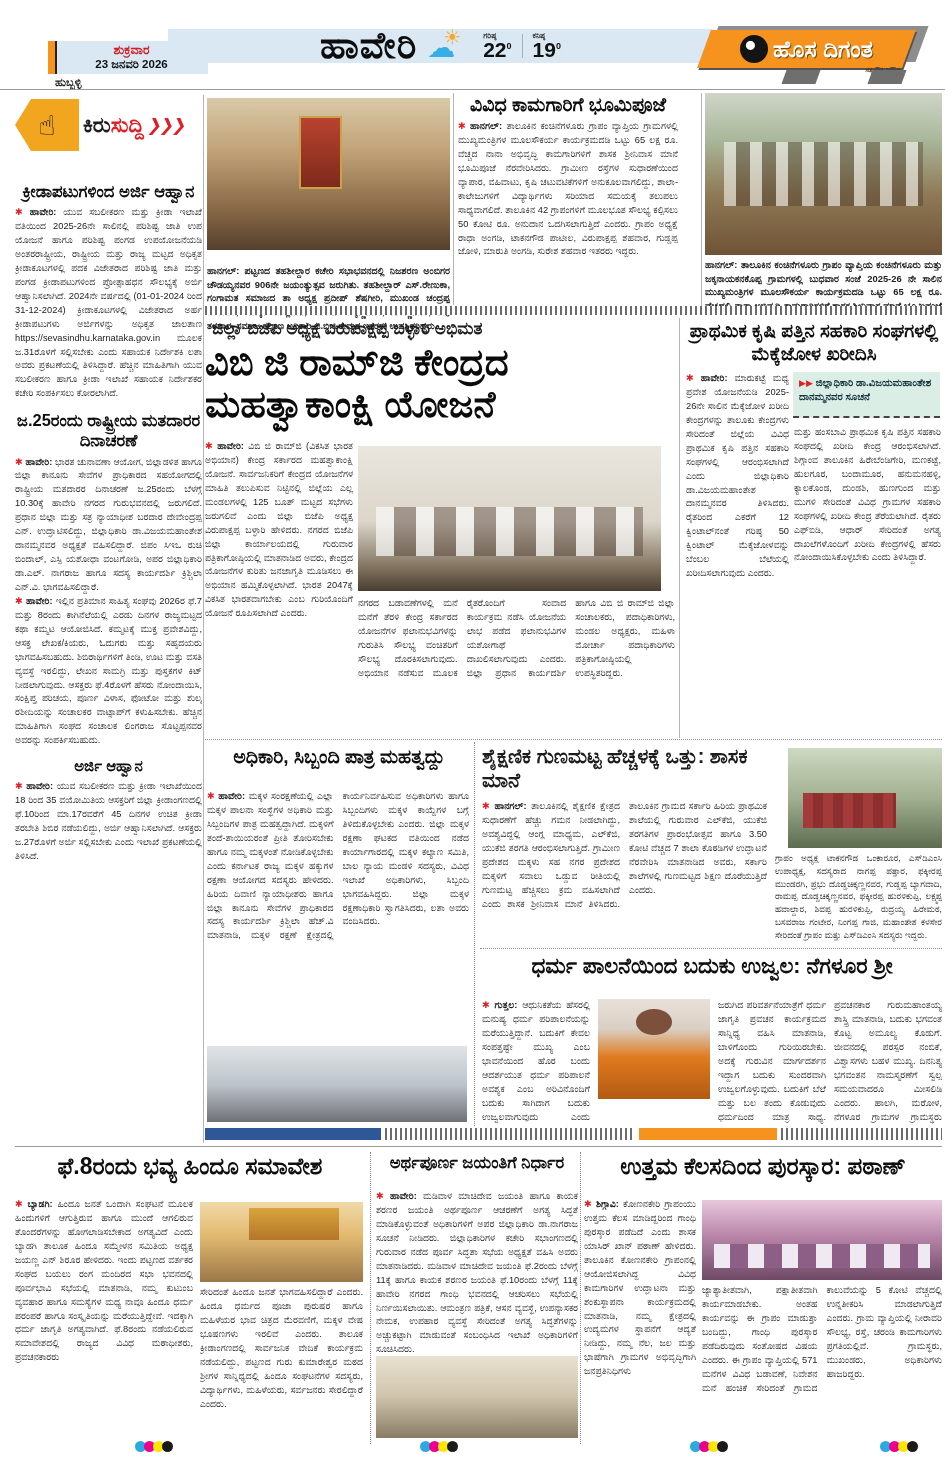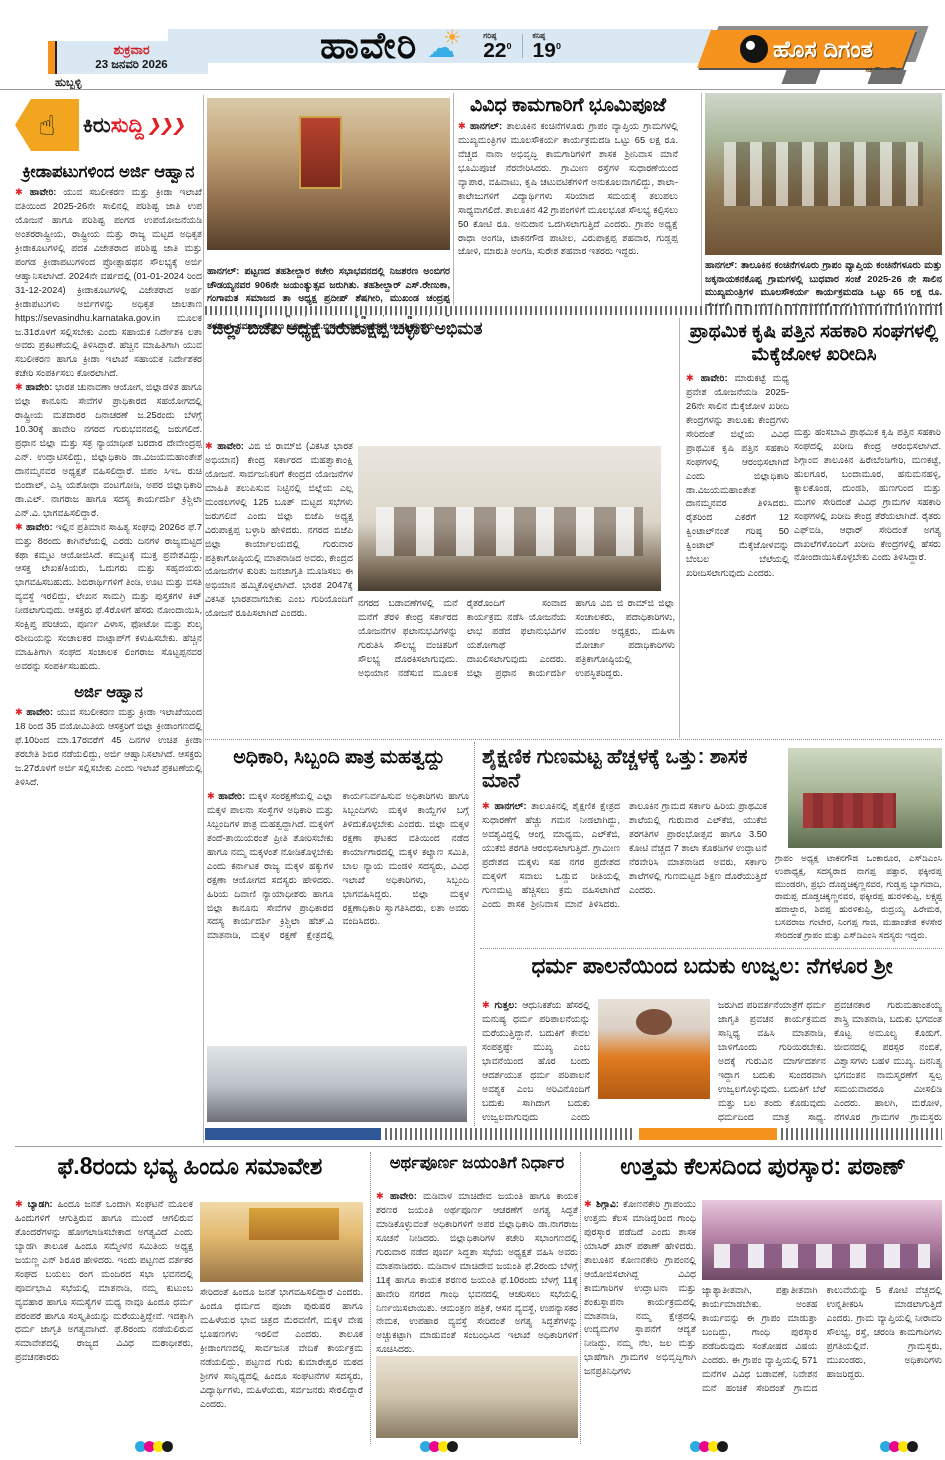--- a/index.html
+++ b/index.html
@@ -50,21 +50,21 @@
   .hatch{background:repeating-linear-gradient(90deg,#6b6b6b 0 2px,#ffffff 2px 5px);}
   .bar-navy{background:#2d5796;}
   .bar-orange{background:#f6921e;}
   
   .kiru{left:15px;top:97px;width:187px;height:56px;display:flex;align-items:center;gap:4px;}
   .kiru-hex{width:64px;height:52px;background:#f2a51e;clip-path:polygon(25% 0,100% 0,100% 100%,25% 100%,0 50%);
             display:flex;align-items:center;justify-content:center;font-size:28px;color:#141414;}
   .kiru-word{font-size:21px;font-weight:700;}
   .kiru-word .red{color:#e31f26;}
   .kiru-chev{color:#e31f26;font-size:17px;font-weight:700;letter-spacing:-2px;transform:skewX(-12deg);}
-  .leftcol{left:15px;top:152px;width:187px;height:988px;overflow:hidden;}
+  .leftcol{left:15px;top:172px;width:187px;height:988px;overflow:hidden;}
   .leftcol .khead{font-size:16.5px;margin:9px 0 5px;}
   .leftcol .khead.small{font-size:15px;}
   
   .photo{position:absolute;overflow:hidden;}
   .p-hall{background:linear-gradient(180deg,#d9c9a8 0%,#c1a277 35%,#8a6a48 72%,#55402c 100%);}
   .p-hall::after{content:"";position:absolute;left:38%;top:12%;width:16%;height:45%;background:linear-gradient(180deg,#b8432f,#7e2a1c);border:2px solid #caa24a;}
   .p-field{background:linear-gradient(180deg,#cfd6c9 0%,#aab89b 28%,#8f7a57 62%,#6f5336 100%);}
   .p-field::after{content:"";position:absolute;left:8%;top:30%;width:84%;height:40%;
         background:repeating-linear-gradient(90deg,rgba(255,255,255,.55) 0 12px,rgba(60,45,30,.35) 12px 26px);}
   .p-meet{background:linear-gradient(180deg,#eae6de 0%,#dcd6ca 52%,#7b6c58 86%,#473d30 100%);}
@@ -153,20 +153,21 @@
     <span class="kiru-hex">☝</span>
     <span class="kiru-word">
       <span>ಕಿರು</span><span class="red">ಸುದ್ದಿ</span>
     </span>
     <span class="kiru-chev">❯❯❯</span>
   </div>
 
   <div class="abs leftcol">
     <div class="khead">ಕ್ರೀಡಾಪಟುಗಳಿಂದ ಅರ್ಜಿ ಆಹ್ವಾನ</div>
     <div class="body-sm"><b class="dl">ಹಾವೇರಿ:</b> <span>ಯುವ ಸಬಲೀಕರಣ ಮತ್ತು ಕ್ರೀಡಾ ಇಲಾಖೆ ವತಿಯಿಂದ 2025-26ನೇ ಸಾಲಿನಲ್ಲಿ ಪರಿಶಿಷ್ಟ ಜಾತಿ ಉಪ ಯೋಜನೆ ಹಾಗೂ ಪರಿಶಿಷ್ಟ ಪಂಗಡ ಉಪಯೋಜನೆಯಡಿ ಅಂತರರಾಷ್ಟ್ರೀಯ, ರಾಷ್ಟ್ರೀಯ ಮತ್ತು ರಾಜ್ಯ ಮಟ್ಟದ ಅಧಿಕೃತ ಕ್ರೀಡಾಕೂಟಗಳಲ್ಲಿ ಪದಕ ವಿಜೇತರಾದ ಪರಿಶಿಷ್ಟ ಜಾತಿ ಮತ್ತು ಪಂಗಡ ಕ್ರೀಡಾಪಟುಗಳಿಂದ ಪ್ರೋತ್ಸಾಹಧನ ಸೌಲಭ್ಯಕ್ಕೆ ಅರ್ಜಿ ಆಹ್ವಾನಿಸಲಾಗಿದೆ. 2024ನೇ ವರ್ಷದಲ್ಲಿ (01-01-2024 ರಿಂದ 31-12-2024) ಕ್ರೀಡಾಕೂಟಗಳಲ್ಲಿ ವಿಜೇತರಾದ ಅರ್ಹ ಕ್ರೀಡಾಪಟುಗಳು ಅರ್ಜಿಗಳನ್ನು ಅಧಿಕೃತ ಜಾಲತಾಣ https://sevasindhu.karnataka.gov.in ಮೂಲಕ ಜ.31ರೊಳಗೆ ಸಲ್ಲಿಸಬೇಕು ಎಂದು ಸಹಾಯಕ ನಿರ್ದೇಶಕಿ ಲತಾ ಅವರು ಪ್ರಕಟಣೆಯಲ್ಲಿ ತಿಳಿಸಿದ್ದಾರೆ. ಹೆಚ್ಚಿನ ಮಾಹಿತಿಗಾಗಿ ಯುವ ಸಬಲೀಕರಣ ಹಾಗೂ ಕ್ರೀಡಾ ಇಲಾಖೆ ಸಹಾಯಕ ನಿರ್ದೇಶಕರ ಕಚೇರಿ ಸಂಪರ್ಕಿಸಲು ಕೋರಲಾಗಿದೆ.</span></div>
+    <div class="khead">ಜ.25ರಂದು ರಾಷ್ಟ್ರೀಯ ಮತದಾರರ ದಿನಾಚರಣೆ</div>
     <div class="body-sm"><b class="dl">ಹಾವೇರಿ:</b> <span>ಭಾರತ ಚುನಾವಣಾ ಆಯೋಗ, ಜಿಲ್ಲಾಡಳಿತ ಹಾಗೂ ಜಿಲ್ಲಾ ಕಾನೂನು ಸೇವೆಗಳ ಪ್ರಾಧಿಕಾರದ ಸಹಯೋಗದಲ್ಲಿ ರಾಷ್ಟ್ರೀಯ ಮತದಾರರ ದಿನಾಚರಣೆ ಜ.25ರಂದು ಬೆಳಗ್ಗೆ 10.30ಕ್ಕೆ ಹಾವೇರಿ ನಗರದ ಗುರುಭವನದಲ್ಲಿ ಜರುಗಲಿದೆ. ಪ್ರಧಾನ ಜಿಲ್ಲಾ ಮತ್ತು ಸತ್ರ ನ್ಯಾಯಾಧೀಶ ಬರದಾರ ದೇವೇಂದ್ರಪ್ಪ ಎನ್. ಉದ್ಘಾಟಿಸಲಿದ್ದು, ಜಿಲ್ಲಾಧಿಕಾರಿ ಡಾ.ವಿಜಯಮಹಾಂತೇಶ ದಾನಮ್ಮನವರ ಅಧ್ಯಕ್ಷತೆ ವಹಿಸಲಿದ್ದಾರೆ. ಜಿಪಂ ಸಿಇಒ ರುಚಿ ಬಿಂದಾಲ್, ಎಸ್ಪಿ ಯಶೋಧಾ ವಂಟಗೋಡಿ, ಅಪರ ಜಿಲ್ಲಾಧಿಕಾರಿ ಡಾ.ಎಲ್. ನಾಗರಾಜ ಹಾಗೂ ಸದಸ್ಯ ಕಾರ್ಯದರ್ಶಿ ಕ್ರಿಶ್ಚಿಲಾ ಎನ್.ವಿ. ಭಾಗವಹಿಸಲಿದ್ದಾರೆ.</span></div>
     <div class="body-sm"><b class="dl">ಹಾವೇರಿ:</b> <span>ಇಲ್ಲಿನ ಪ್ರತಿಮಾನ ಸಾಹಿತ್ಯ ಸಂಘವು 2026ರ ಫೆ.7 ಮತ್ತು 8ರಂದು ಕಾಗಿನೆಲೆಯಲ್ಲಿ ಎರಡು ದಿನಗಳ ರಾಜ್ಯಮಟ್ಟದ ಕಥಾ ಕಮ್ಮಟ ಆಯೋಜಿಸಿದೆ. ಕಮ್ಮಟಕ್ಕೆ ಮುಕ್ತ ಪ್ರವೇಶವಿದ್ದು, ಆಸಕ್ತ ಲೇಖಕ/ಕಿಯರು, ಓದುಗರು ಮತ್ತು ಸಹೃದಯರು ಭಾಗವಹಿಸಬಹುದು. ಶಿಬಿರಾರ್ಥಿಗಳಿಗೆ ತಿಂಡಿ, ಊಟ ಮತ್ತು ವಸತಿ ವ್ಯವಸ್ಥೆ ಇರಲಿದ್ದು, ಲೇಖನ ಸಾಮಗ್ರಿ ಮತ್ತು ಪುಸ್ತಕಗಳ ಕಿಟ್ ನೀಡಲಾಗುವುದು. ಆಸಕ್ತರು ಫೆ.4ರೊಳಗೆ ಹೆಸರು ನೋಂದಾಯಿಸಿ, ಸಂಕ್ಷಿಪ್ತ ಪರಿಚಯ, ಪೂರ್ಣ ವಿಳಾಸ, ಫೋಟೋ ಮತ್ತು ಶುಲ್ಕ ರಶೀದಿಯನ್ನು ಸಂಚಾಲಕರ ವಾಟ್ಸಾಪ್‌ಗೆ ಕಳುಹಿಸಬೇಕು. ಹೆಚ್ಚಿನ ಮಾಹಿತಿಗಾಗಿ ಸಂಘದ ಸಂಚಾಲಕ ಲಿಂಗರಾಜ ಸೊಟ್ಟಪ್ಪನವರ ಅವರನ್ನು ಸಂಪರ್ಕಿಸಬಹುದು.</span></div>
     <div class="khead small">ಅರ್ಜಿ ಆಹ್ವಾನ</div>
     <div class="body-sm"><b class="dl">ಹಾವೇರಿ:</b> <span>ಯುವ ಸಬಲೀಕರಣ ಮತ್ತು ಕ್ರೀಡಾ ಇಲಾಖೆಯಿಂದ 18 ರಿಂದ 35 ವಯೋಮಿತಿಯ ಆಸಕ್ತರಿಗೆ ಜಿಲ್ಲಾ ಕ್ರೀಡಾಂಗಣದಲ್ಲಿ ಫೆ.10ರಿಂದ ಮಾ.17ರವರೆಗೆ 45 ದಿನಗಳ ಉಚಿತ ಕ್ರೀಡಾ ತರಬೇತಿ ಶಿಬಿರ ನಡೆಯಲಿದ್ದು, ಅರ್ಜಿ ಆಹ್ವಾನಿಸಲಾಗಿದೆ. ಆಸಕ್ತರು ಜ.27ರೊಳಗೆ ಅರ್ಜಿ ಸಲ್ಲಿಸಬೇಕು ಎಂದು ಇಲಾಖೆ ಪ್ರಕಟಣೆಯಲ್ಲಿ ತಿಳಿಸಿದೆ.</span></div>
   </div>
   <div class="abs vline" style="left:203px;top:95px;height:1048px;"></div>
 
   <div class="photo p-hall" style="left:207px;top:98px;width:243px;height:152px;"></div>
   <div class="abs caption" style="left:207px;top:264px;width:243px;height:84px;">ಹಾನಗಲ್: ಪಟ್ಟಣದ ತಹಶೀಲ್ದಾರ ಕಚೇರಿ ಸಭಾಭವನದಲ್ಲಿ ನಿಜಶರಣ ಅಂಬಿಗರ ಚೌಡಯ್ಯನವರ 906ನೇ ಜಯಂತ್ಯುತ್ಸವ ಜರುಗಿತು. ತಹಶೀಲ್ದಾರ್ ಎಸ್.ರೇಣುಕಾ, ಗಂಗಾಮತ ಸಮಾಜದ ತಾ ಅಧ್ಯಕ್ಷ ಪ್ರದೀಪ್ ಶೆಷಗೀರಿ, ಮುಖಂಡ ಚಂದ್ರಪ್ಪ ಜಾಲಗಾರ, ಬಾಷ್ಕರ ಹುಲ್ಲಮನಿ, ಸಹದೇವ ಚಿಕ್ಕಣ್ಣನವರ, ಗುರಣ್ಣನವರ, ಶಿವು ತಳವಾರ, ಸಮಾಜ ಕಲ್ಯಾಣ ಅಧಿಕಾರಿ ಜಿ.ಬಿ.ಹಿರೇಮಠ ಇತರರು ಉಪಸ್ಥಿತರಿದ್ದರು.</div>
 
@@ -174,28 +175,33 @@
   <div class="abs body-sm bhoomi-body"><b class="dl">ಹಾನಗಲ್:</b> <span>ತಾಲೂಕಿನ ಕಂಚಿನೆಗಳೂರು ಗ್ರಾಪಂ ವ್ಯಾಪ್ತಿಯ ಗ್ರಾಮಗಳಲ್ಲಿ ಮುಖ್ಯಮಂತ್ರಿಗಳ ಮೂಲಸೌಕರ್ಯ ಕಾರ್ಯಕ್ರಮದಡಿ ಒಟ್ಟು 65 ಲಕ್ಷ ರೂ. ವೆಚ್ಚದ ನಾನಾ ಅಭಿವೃದ್ಧಿ ಕಾಮಗಾರಿಗಳಿಗೆ ಶಾಸಕ ಶ್ರೀನಿವಾಸ ಮಾನೆ ಭೂಮಿಪೂಜೆ ನೆರವೇರಿಸಿದರು. ಗ್ರಾಮೀಣ ರಸ್ತೆಗಳ ಸುಧಾರಣೆಯಿಂದ ವ್ಯಾಪಾರ, ವಹಿವಾಟು, ಕೃಷಿ ಚಟುವಟಿಕೆಗಳಿಗೆ ಅನುಕೂಲವಾಗಲಿದ್ದು, ಶಾಲಾ-ಕಾಲೇಜುಗಳಿಗೆ ವಿದ್ಯಾರ್ಥಿಗಳು ಸರಿಯಾದ ಸಮಯಕ್ಕೆ ತಲುಪಲು ಸಾಧ್ಯವಾಗಲಿದೆ. ತಾಲೂಕಿನ 42 ಗ್ರಾಪಂಗಳಿಗೆ ಮೂಲಭೂತ ಸೌಲಭ್ಯ ಕಲ್ಪಿಸಲು 50 ಕೋಟಿ ರೂ. ಅನುದಾನ ಒದಗಿಸಲಾಗುತ್ತಿದೆ ಎಂದರು. ಗ್ರಾಪಂ ಅಧ್ಯಕ್ಷೆ ರಾಧಾ ಅಂಗಡಿ, ಟಾಕನಗೌಡ ಪಾಟೀಲ, ವಿರುಪಾಕ್ಷಪ್ಪ ಶಹವಾರ, ಗುಡ್ಡಪ್ಪ ಜೋಳಿ, ಮಾರುತಿ ಅಂಗಡಿ, ಸುರೇಶ ಶಹವಾರ ಇತರರು ಇದ್ದರು.</span></div>
 
   <div class="photo p-field" style="left:705px;top:93px;width:237px;height:162px;"></div>
   <div class="abs caption" style="left:705px;top:258px;width:237px;height:58px;">ಹಾನಗಲ್: ತಾಲೂಕಿನ ಕಂಚಿನೆಗಳೂರು ಗ್ರಾಪಂ ವ್ಯಾಪ್ತಿಯ ಕಂಚಿನೆಗಳೂರು ಮತ್ತು ಜಕ್ಕನಾಯಕನಕೊಪ್ಪ ಗ್ರಾಮಗಳಲ್ಲಿ ಬುಧವಾರ ಸಂಜೆ 2025-26 ನೇ ಸಾಲಿನ ಮುಖ್ಯಮಂತ್ರಿಗಳ ಮೂಲಸೌಕರ್ಯ ಕಾರ್ಯಕ್ರಮದಡಿ ಒಟ್ಟು 65 ಲಕ್ಷ ರೂ. ವೆಚ್ಚದಲ್ಲಿ ನಾನಾ ಅಭಿವೃದ್ಧಿ ಕಾಮಗಾರಿಗಳಿಗೆ ಶಾಸಕ ಶ್ರೀನಿವಾಸ ಮಾನೆ ಭೂಮಿಪೂಜೆ ನೆರವೇರಿಸಿದರು.</div>
 
   <div class="abs vline" style="left:453px;top:93px;height:212px;"></div>
   <div class="abs vline" style="left:701px;top:93px;height:222px;"></div>
   <div class="abs hatch" style="left:205px;top:306px;width:737px;height:9px;"></div>
 
   <div class="abs strap">ಜಿಲ್ಲಾ ಬಿಜೆಪಿ ಅಧ್ಯಕ್ಷ ವಿರುಪಾಕ್ಷಪ್ಪ ಬಳ್ಳಾರಿ ಅಭಿಮತ</div>
+  <div class="abs mainhead">ವಿಬಿ ಜಿ ರಾಮ್‌ಜಿ ಕೇಂದ್ರದ ಮಹತ್ವಾಕಾಂಕ್ಷಿ ಯೋಜನೆ</div>
   <div class="abs body-sm" style="left:205px;top:440px;width:148px;height:298px;">
     <b class="dl">ಹಾವೇರಿ:</b> <span>ವಿಬಿ ಜಿ ರಾಮ್‌ಜಿ (ವಿಕಸಿತ ಭಾರತ ಅಭಿಯಾನ) ಕೇಂದ್ರ ಸರ್ಕಾರದ ಮಹತ್ವಾಕಾಂಕ್ಷಿ ಯೋಜನೆ. ಸಾರ್ವಜನಿಕರಿಗೆ ಕೇಂದ್ರದ ಯೋಜನೆಗಳ ಮಾಹಿತಿ ತಲುಪಿಸುವ ನಿಟ್ಟಿನಲ್ಲಿ ಜಿಲ್ಲೆಯ ಎಲ್ಲ ಮಂಡಲಗಳಲ್ಲಿ 125 ಬೂತ್ ಮಟ್ಟದ ಸಭೆಗಳು ಜರುಗಲಿವೆ ಎಂದು ಜಿಲ್ಲಾ ಬಿಜೆಪಿ ಅಧ್ಯಕ್ಷ ವಿರುಪಾಕ್ಷಪ್ಪ ಬಳ್ಳಾರಿ ಹೇಳಿದರು. ನಗರದ ಬಿಜೆಪಿ ಜಿಲ್ಲಾ ಕಾರ್ಯಾಲಯದಲ್ಲಿ ಗುರುವಾರ ಪತ್ರಿಕಾಗೋಷ್ಠಿಯಲ್ಲಿ ಮಾತನಾಡಿದ ಅವರು, ಕೇಂದ್ರದ ಯೋಜನೆಗಳ ಕುರಿತು ಜನಜಾಗೃತಿ ಮೂಡಿಸಲು ಈ ಅಭಿಯಾನ ಹಮ್ಮಿಕೊಳ್ಳಲಾಗಿದೆ. ಭಾರತ 2047ಕ್ಕೆ ವಿಕಸಿತ ಭಾರತವಾಗಬೇಕು ಎಂಬ ಗುರಿಯೊಂದಿಗೆ ಯೋಜನೆ ರೂಪಿಸಲಾಗಿದೆ ಎಂದರು.</span>
   </div>
   <div class="photo p-meet" style="left:358px;top:446px;width:303px;height:145px;"></div>
   <div class="abs body-sm cols3" style="left:358px;top:597px;width:317px;height:140px;">ನಗರದ ಬಡಾವಣೆಗಳಲ್ಲಿ ಮನೆ ಮನೆಗೆ ತೆರಳಿ ಕೇಂದ್ರ ಸರ್ಕಾರದ ಯೋಜನೆಗಳ ಫಲಾನುಭವಿಗಳನ್ನು ಗುರುತಿಸಿ ಸೌಲಭ್ಯ ವಂಚಿತರಿಗೆ ಸೌಲಭ್ಯ ದೊರಕಿಸಲಾಗುವುದು. ಅಭಿಯಾನ ನಡೆಸುವ ಮೂಲಕ ರೈತರೊಂದಿಗೆ ಸಂವಾದ ಕಾರ್ಯಕ್ರಮ ನಡೆಸಿ ಯೋಜನೆಯ ಲಾಭ ಪಡೆದ ಫಲಾನುಭವಿಗಳ ಯಶೋಗಾಥೆ ದಾಖಲಿಸಲಾಗುವುದು ಎಂದರು. ಜಿಲ್ಲಾ ಪ್ರಧಾನ ಕಾರ್ಯದರ್ಶಿ ಹಾಗೂ ವಿಬಿ ಜಿ ರಾಮ್‌ಜಿ ಜಿಲ್ಲಾ ಸಂಚಾಲಕರು, ಪದಾಧಿಕಾರಿಗಳು, ಮಂಡಲ ಅಧ್ಯಕ್ಷರು, ಮಹಿಳಾ ಮೋರ್ಚಾ ಪದಾಧಿಕಾರಿಗಳು ಪತ್ರಿಕಾಗೋಷ್ಠಿಯಲ್ಲಿ ಉಪಸ್ಥಿತರಿದ್ದರು.</div>
   <div class="abs vline" style="left:679px;top:318px;height:420px;"></div>
 
   <div class="abs khead maize-head">ಪ್ರಾಥಮಿಕ ಕೃಷಿ ಪತ್ತಿನ ಸಹಕಾರಿ ಸಂಘಗಳಲ್ಲಿ ಮೆಕ್ಕೆಜೋಳ ಖರೀದಿಸಿ</div>
+  <div class="abs maize-box">
+    <span class="tri">▶▶</span>
+    <span>ಜಿಲ್ಲಾಧಿಕಾರಿ ಡಾ.ವಿಜಯಮಹಾಂತೇಶ ದಾನಮ್ಮನವರ ಸೂಚನೆ</span>
+  </div>
   <div class="abs body-sm" style="left:686px;top:372px;width:103px;height:366px;">
     <b class="dl">ಹಾವೇರಿ:</b> <span>ಮಾರುಕಟ್ಟೆ ಮಧ್ಯ ಪ್ರವೇಶ ಯೋಜನೆಯಡಿ 2025-26ನೇ ಸಾಲಿನ ಮೆಕ್ಕೆಜೋಳ ಖರೀದಿ ಕೇಂದ್ರಗಳನ್ನು ತಾಲೂಕು ಕೇಂದ್ರಗಳು ಸೇರಿದಂತೆ ಜಿಲ್ಲೆಯ ವಿವಿಧ ಪ್ರಾಥಮಿಕ ಕೃಷಿ ಪತ್ತಿನ ಸಹಕಾರಿ ಸಂಘಗಳಲ್ಲಿ ಆರಂಭಿಸಲಾಗಿದೆ ಎಂದು ಜಿಲ್ಲಾಧಿಕಾರಿ ಡಾ.ವಿಜಯಮಹಾಂತೇಶ ದಾನಮ್ಮನವರ ತಿಳಿಸಿದರು. ರೈತರಿಂದ ಎಕರೆಗೆ 12 ಕ್ವಿಂಟಾಲ್‌ನಂತೆ ಗರಿಷ್ಠ 50 ಕ್ವಿಂಟಾಲ್ ಮೆಕ್ಕೆಜೋಳವನ್ನು ಬೆಂಬಲ ಬೆಲೆಯಲ್ಲಿ ಖರೀದಿಸಲಾಗುವುದು ಎಂದರು.</span>
   </div>
   <div class="abs body-sm" style="left:794px;top:426px;width:147px;height:312px;">ಮತ್ತು ಹಂಸಬಾವಿ ಪ್ರಾಥಮಿಕ ಕೃಷಿ ಪತ್ತಿನ ಸಹಕಾರಿ ಸಂಘದಲ್ಲಿ ಖರೀದಿ ಕೇಂದ್ರ ಆರಂಭಿಸಲಾಗಿದೆ. ಶಿಗ್ಗಾಂವ ತಾಲೂಕಿನ ಹಿರೇಬೆಂಡಿಗೇರಿ, ಮಣಕಟ್ಟೆ, ಹುಲಗೂರ, ಬಂದಾಮೂರ, ಹನುಮನಹಳ್ಳಿ, ಕ್ಯಾಲಕೊಂಡ, ದುಂಡಶಿ, ಹುಣಗುಂದ ಮತ್ತು ಮುಗಳಿ ಸೇರಿದಂತೆ ವಿವಿಧ ಗ್ರಾಮಗಳ ಸಹಕಾರಿ ಸಂಘಗಳಲ್ಲಿ ಖರೀದಿ ಕೇಂದ್ರ ತೆರೆಯಲಾಗಿದೆ. ರೈತರು ಎಫ್‌ಐಡಿ, ಆಧಾರ್ ಸೇರಿದಂತೆ ಅಗತ್ಯ ದಾಖಲೆಗಳೊಂದಿಗೆ ಖರೀದಿ ಕೇಂದ್ರಗಳಲ್ಲಿ ಹೆಸರು ನೋಂದಾಯಿಸಿಕೊಳ್ಳಬೇಕು ಎಂದು ತಿಳಿಸಿದ್ದಾರೆ.</div>
 
   <div class="abs hdot" style="left:205px;top:739px;width:737px;"></div>
 
   <div class="abs khead officer-head">ಅಧಿಕಾರಿ, ಸಿಬ್ಬಂದಿ ಪಾತ್ರ ಮಹತ್ವದ್ದು</div>
   <div class="abs body-sm cols2" style="left:207px;top:790px;width:262px;height:250px;">
     <b class="dl">ಹಾವೇರಿ:</b> <span>ಮಕ್ಕಳ ಸಂರಕ್ಷಣೆಯಲ್ಲಿ ಎಲ್ಲಾ ಮಕ್ಕಳ ಪಾಲನಾ ಸಂಸ್ಥೆಗಳ ಅಧಿಕಾರಿ ಮತ್ತು ಸಿಬ್ಬಂದಿಗಳ ಪಾತ್ರ ಮಹತ್ವದ್ದಾಗಿದೆ. ಮಕ್ಕಳಿಗೆ ತಂದೆ-ತಾಯಿಯರಂತೆ ಪ್ರೀತಿ ತೋರಿಸಬೇಕು ಹಾಗೂ ನಮ್ಮ ಮಕ್ಕಳಂತೆ ನೋಡಿಕೊಳ್ಳಬೇಕು ಎಂದು ಕರ್ನಾಟಕ ರಾಜ್ಯ ಮಕ್ಕಳ ಹಕ್ಕುಗಳ ರಕ್ಷಣಾ ಆಯೋಗದ ಸದಸ್ಯರು ಹೇಳಿದರು. ಹಿರಿಯ ದಿವಾಣಿ ನ್ಯಾಯಾಧೀಶರು ಹಾಗೂ ಜಿಲ್ಲಾ ಕಾನೂನು ಸೇವೆಗಳ ಪ್ರಾಧಿಕಾರದ ಸದಸ್ಯ ಕಾರ್ಯದರ್ಶಿ ಕ್ರಿಶ್ಚಿಲಾ ಹೆಚ್.ವಿ ಮಾತನಾಡಿ, ಮಕ್ಕಳ ರಕ್ಷಣೆ ಕ್ಷೇತ್ರದಲ್ಲಿ ಕಾರ್ಯನಿರ್ವಹಿಸುವ ಅಧಿಕಾರಿಗಳು ಹಾಗೂ ಸಿಬ್ಬಂದಿಗಳು ಮಕ್ಕಳ ಕಾಯ್ದೆಗಳ ಬಗ್ಗೆ ತಿಳಿದುಕೊಳ್ಳಬೇಕು ಎಂದರು. ಜಿಲ್ಲಾ ಮಕ್ಕಳ ರಕ್ಷಣಾ ಘಟಕದ ವತಿಯಿಂದ ನಡೆದ ಕಾರ್ಯಾಗಾರದಲ್ಲಿ ಮಕ್ಕಳ ಕಲ್ಯಾಣ ಸಮಿತಿ, ಬಾಲ ನ್ಯಾಯ ಮಂಡಳಿ ಸದಸ್ಯರು, ವಿವಿಧ ಇಲಾಖೆ ಅಧಿಕಾರಿಗಳು, ಸಿಬ್ಬಂದಿ ಭಾಗವಹಿಸಿದ್ದರು. ಜಿಲ್ಲಾ ಮಕ್ಕಳ ರಕ್ಷಣಾಧಿಕಾರಿ ಸ್ವಾಗತಿಸಿದರು, ಲತಾ ಅವರು ವಂದಿಸಿದರು.</span>

